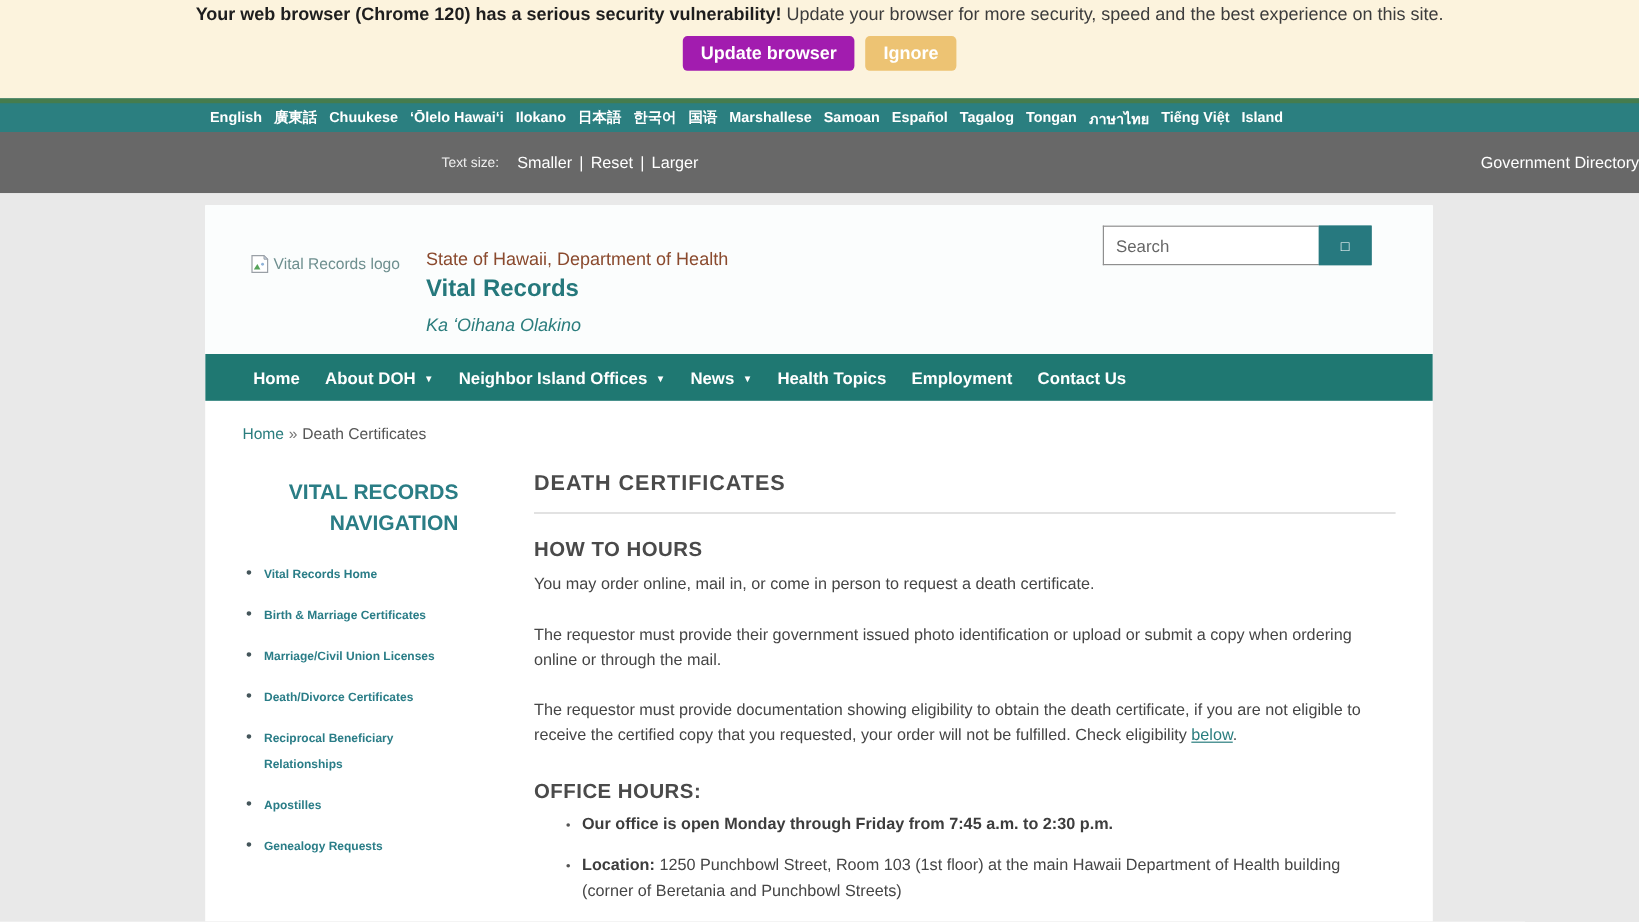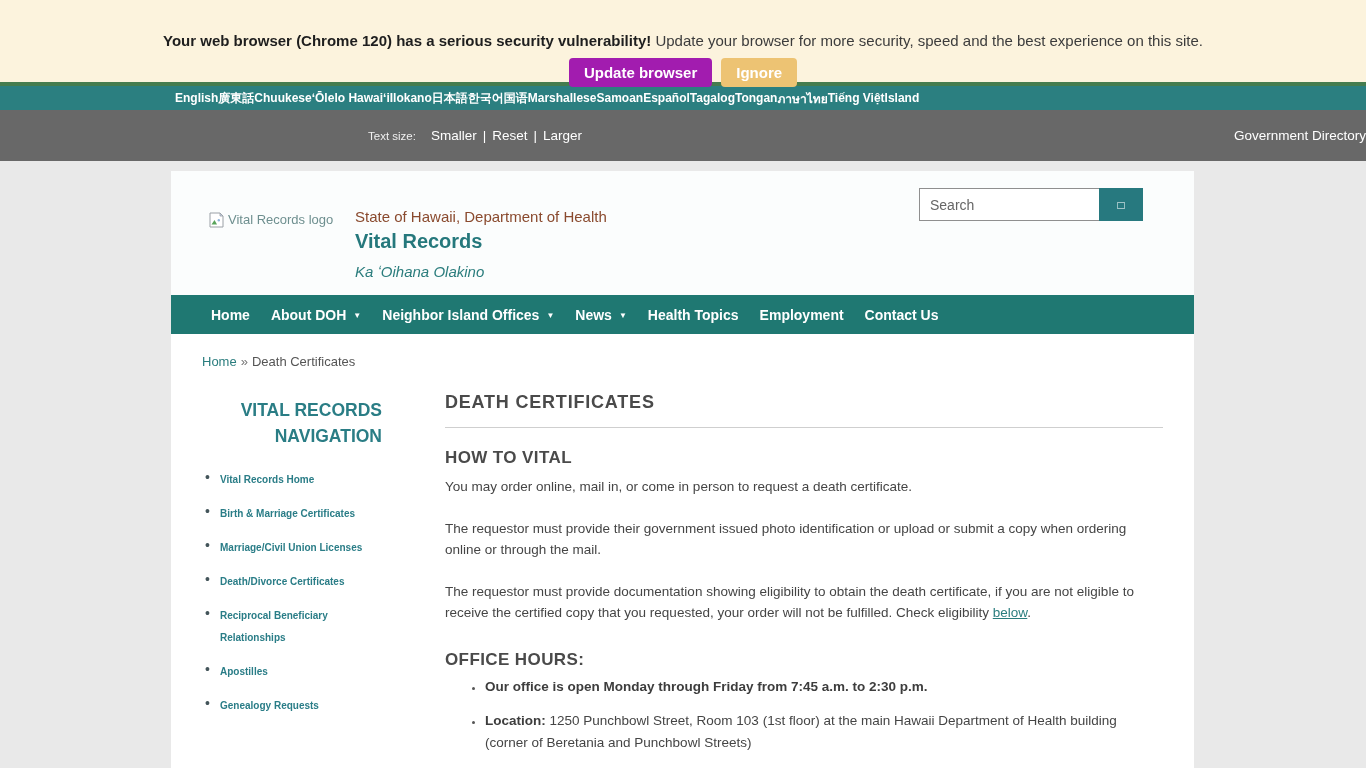--- a/index.html
+++ b/index.html
@@ -9,40 +9,40 @@
     background: #e9e9e9;
     color: #454545;
   }
   a { text-decoration: none; }
 
   
   .warn-banner {
     height: 82px;
     background: #fcf3dd;
     text-align: center;
-    padding-top: 32px;
+    padding-top: 4px;
   }
   .warn-text { font-size: 15px; color: #3c3c3c; }
   .warn-text b { color: #1e1e1e; }
   .warn-buttons { margin-top: 9px; display: flex; justify-content: center; gap: 9px; }
   .warn-buttons button {
     border: none; border-radius: 4px; color: #fff;
     font-family: "Liberation Sans", sans-serif;
     font-weight: bold; font-size: 15px; padding: 6px 15px; cursor: pointer;
   }
   .btn-update { background: #a21caf; }
   .btn-ignore { background: #edc373; }
 
   
   .lang-bar {
     height: 28px;
     background: #2b7f80;
     border-top: 4px solid #457c4e;
     display: flex; align-items: center;
-    padding-left: 175px; 
+    padding-left: 175px; gap: 10px;
   }
   .lang-bar a { color: #fff; font-size: 12px; font-weight: bold; white-space: nowrap; }
 
   
   .util-bar {
     height: 51px;
     background: #686868;
     display: flex; align-items: center;
     color: #fff;
   }
@@ -216,21 +216,21 @@
           <li><a href="#">Reciprocal Beneficiary Relationships</a></li>
           <li><a href="#">Apostilles</a></li>
           <li><a href="#">Genealogy Requests</a></li>
         </ul>
       </aside>
 
       <main class="main-col">
         <h1 class="page-title">DEATH CERTIFICATES</h1>
         <hr>
 
-        <h2 class="section-heading">HOW TO VITAL</h2>
+        <h2 class="section-heading">HOW TO HOURS</h2>
         <p>You may order online, mail in, or come in person to request a death certificate.</p>
         <p>The requestor must provide their government issued photo identification or upload or submit a copy when ordering online or through the mail.</p>
         <p><span>The requestor must provide documentation showing eligibility to obtain the death certificate, if you are not eligible to receive the certified copy that you requested, your order will not be fulfilled. Check eligibility </span><a href="#">below</a><span>.</span></p>
 
         <h2 class="section-heading office">OFFICE HOURS:</h2>
         <ul class="office-list">
           <li><span class="bold">Our office is open Monday through Friday from 7:45 a.m. to 2:30 p.m.</span></li>
           <li><span class="bold">Location:</span><span> 1250 Punchbowl Street, Room 103 (1st floor) at the main Hawaii Department of Health building (corner of Beretania and Punchbowl Streets)</span></li>
           <li></li>
         </ul>

